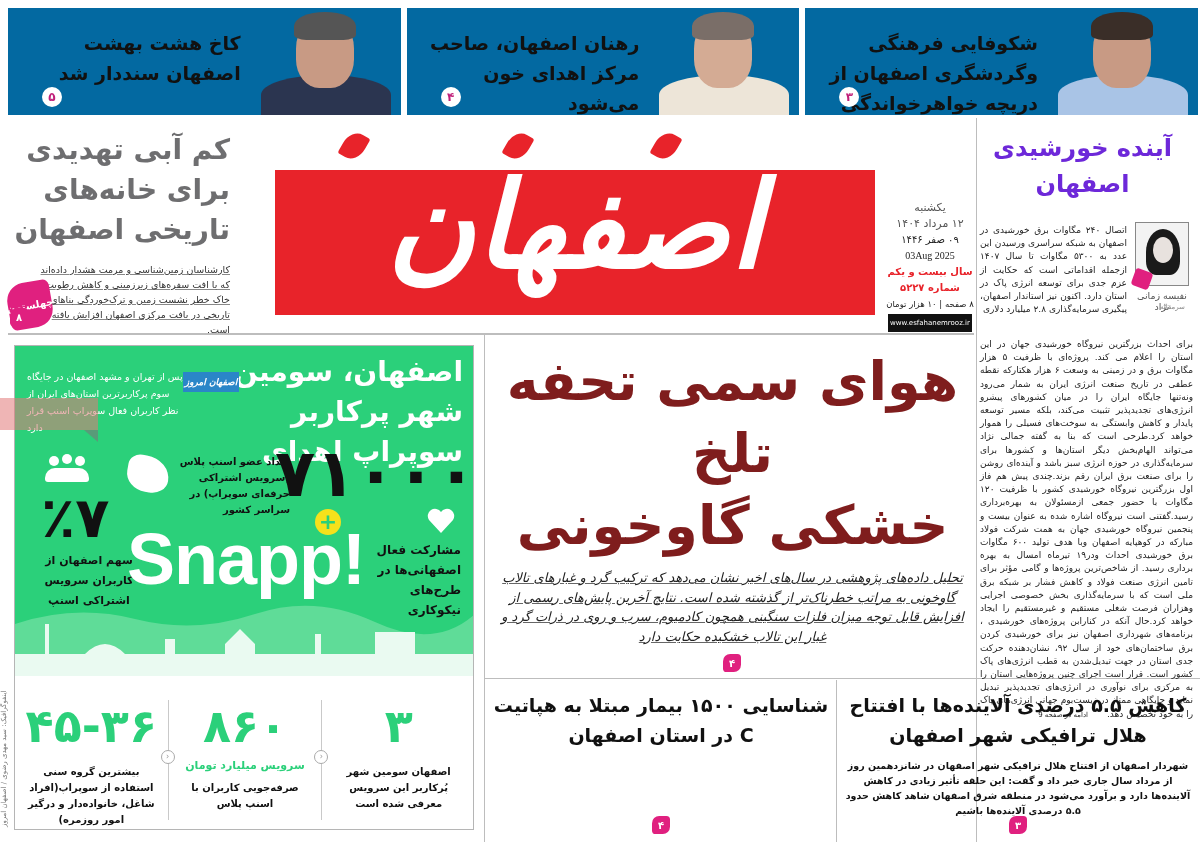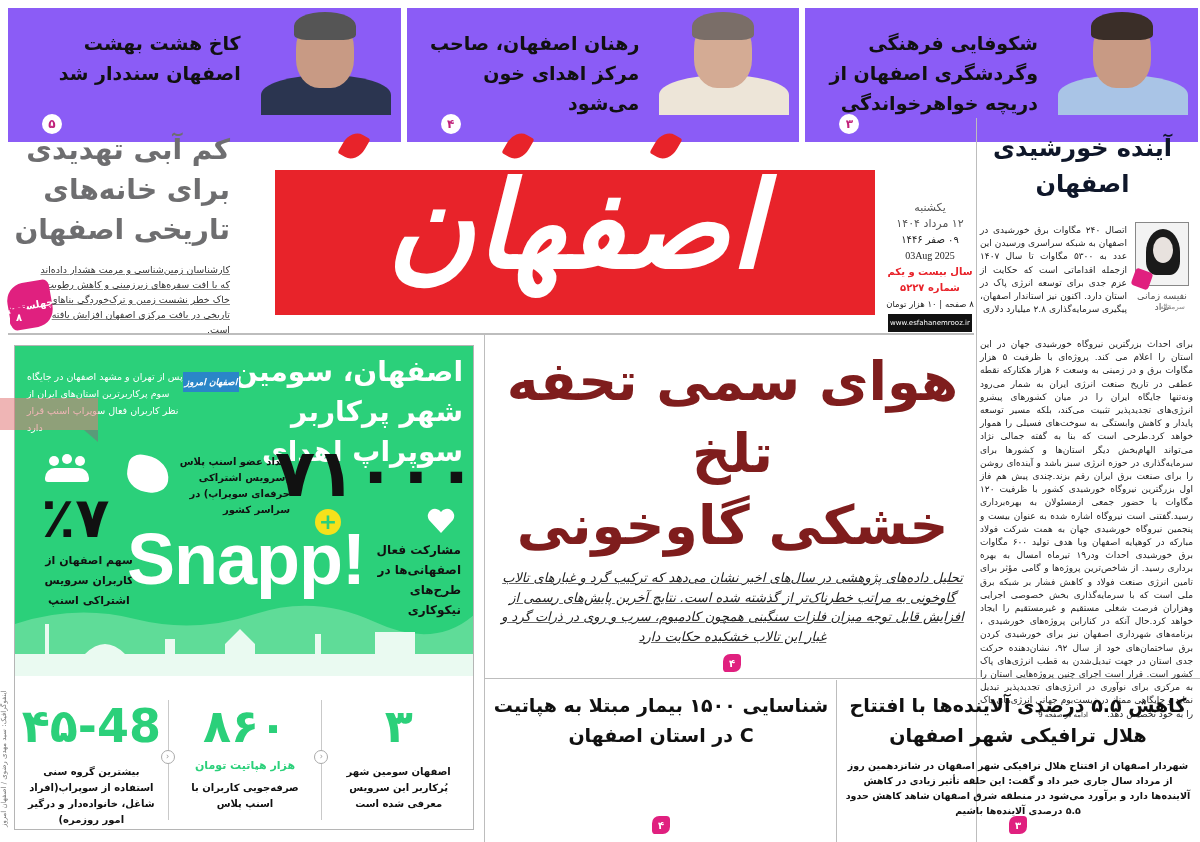--- a/index.html
+++ b/index.html
@@ -2,21 +2,21 @@
 <html><head>
 <meta charset="utf-8">
 <style>
   * { box-sizing: border-box; margin: 0; padding: 0; }
   html, body { width: 1200px; height: 842px; overflow: hidden; background: #ffffff; }
   body { font-family: "DejaVu Sans", sans-serif; color: #111; position: relative; direction: rtl; }
   .abs { position: absolute; }
 
   
   .teaser-strip { position: absolute; top: 8px; left: 8px; width: 1190px; height: 107px; display: flex; gap: 0; }
-  .teaser { position: relative; flex: 1; background: #8b5cf6; overflow: hidden; height: 134px; }
+  .teaser { position: relative; flex: 1; background: #0369a1; overflow: hidden; height: 107px; }
   .teaser + .teaser { margin-right: 6px; }
   .teaser .photo { position: absolute; top: 2px; right: 10px; width: 130px; height: 105px; }
   .teaser .photo .head { position: absolute; top: 6px; left: 35px; width: 58px; height: 72px; border-radius: 45% 45% 40% 40%; background: #c89a84; }
   .teaser .photo .hair { position: absolute; top: 2px; left: 33px; width: 62px; height: 28px; border-radius: 50% 50% 20% 20%; background: #3a2e28; }
   .teaser .photo .body { position: absolute; bottom: 0; left: 0; width: 130px; height: 40px; border-radius: 50% 50% 0 0; }
   .teaser .title { position: absolute; top: 20px; right: 160px; width: 230px; font-weight: bold; font-size: 19px; line-height: 30px; text-align: right; color: #111; }
   .teaser .pg { position: absolute; bottom: 8px; left: 34px; width: 20px; height: 20px; border-radius: 50%; background: #fff; color: #c0207a; font-size: 12px; text-align: center; line-height: 20px; font-weight: bold; }
 
   
   .left-feature { position: absolute; top: 130px; left: 8px; width: 222px; height: 200px; }
@@ -34,21 +34,21 @@
   .dateline .dl-sh { font-size: 11px; color: #555; }
   .dateline .dl-red { color: #e8232a; font-weight: bold; }
   .dateline .dl-en { font-family: "Liberation Serif", serif; font-weight: normal; font-size: 10px; direction: ltr; }
   .dateline .dl-url { background: #111; color: #fff; font-size: 7px; padding: 1px 2px; direction: ltr; display: inline-block; margin-top: 2px; }
 
   .vrule { position: absolute; width: 1px; background: #bdbdbd; }
   .hrule { position: absolute; height: 2px; background: #bdbdbd; }
 
   
   .editorial { position: absolute; top: 130px; left: 980px; width: 215px; height: 540px; }
-  .ed-title { font-weight: bold; font-size: 24px; line-height: 36px; text-align: center; color: #0f172a; padding-right: 10px; }
+  .ed-title { font-weight: bold; font-size: 24px; line-height: 36px; text-align: center; color: #6d28d9; padding-right: 10px; }
   .ed-portrait { position: absolute; top: 92px; right: 6px; width: 54px; height: 64px; border: 1px solid #888; background: #f3f3f3; overflow: hidden; }
   .ed-portrait .ph-hair { position: absolute; top: 6px; left: 10px; width: 34px; height: 46px; border-radius: 50% 50% 30% 30%; background: #1a1a1a; }
   .ed-portrait .ph-face { position: absolute; top: 14px; left: 17px; width: 20px; height: 26px; border-radius: 50%; background: #e8e2de; }
   .ed-portrait-badge { position: absolute; top: 140px; right: 44px; width: 18px; height: 18px; background: #e0207f; transform: rotate(20deg); border-radius: 20%; }
   .ed-author { position: absolute; top: 160px; right: 0; width: 66px; font-size: 9.5px; color: #555; text-align: center; }
   .ed-author-role { position: absolute; top: 173px; right: 10px; font-size: 7px; color: #888; }
   .ed-lead { position: absolute; top: 94px; right: 68px; width: 147px; font-size: 9px; line-height: 13.2px; text-align: justify; color: #222; }
   .ed-body { position: absolute; top: 208px; right: 2px; width: 213px; font-size: 9px; line-height: 13.2px; text-align: justify; color: #222; }
   .ed-cont { font-size: 7px; color: #222; margin-right: 16px; }
 
@@ -228,28 +228,28 @@
   <div class="ad-stats">
     <div class="ad-stat">
       <div class="num">۳</div>
       <div class="desc">اصفهان سومین شهر پُرکاربر این سرویس معرفی شده است</div>
     </div>
     <div class="ad-stat-sep">
         <div class="chev">‹</div>
       </div>
     <div class="ad-stat">
       <div class="num">۸۶۰</div>
-      <div class="sub">هزار هپاتیت تومان</div>
+      <div class="sub">سرویس میلیارد تومان</div>
       <div class="desc">صرفه‌جویی کاربران با اسنپ پلاس</div>
     </div>
     <div class="ad-stat-sep">
         <div class="chev">‹</div>
       </div>
     <div class="ad-stat">
-      <div class="num">۴۵-48</div>
+      <div class="num">۴۵-۳۶</div>
       <div class="desc">بیشترین گروه سنی استفاده از سوپراپ(افراد شاغل، خانواده‌دار و درگیر امور روزمره)</div>
     </div>
   </div>
 </div>
 <div class="ad-credit">اینفوگرافیک: سید مهدی رضوی / اصفهان امروز</div>
 
 <div class="watermark"></div>
 <div class="watermark-arrow"></div>
 
 <div class="story" style="left:840px;width:356px;">

